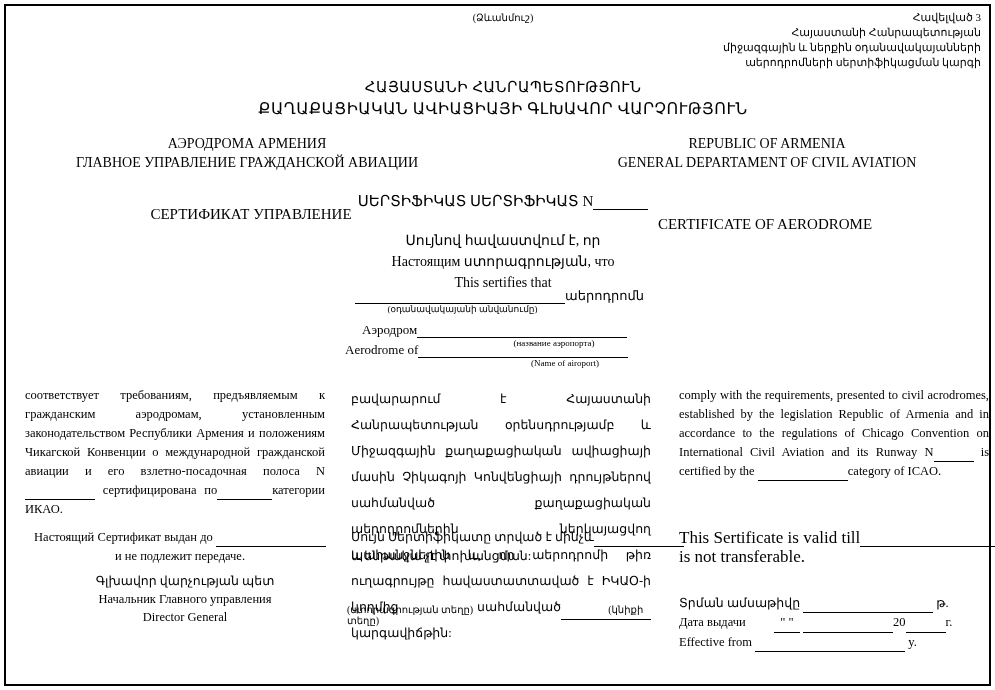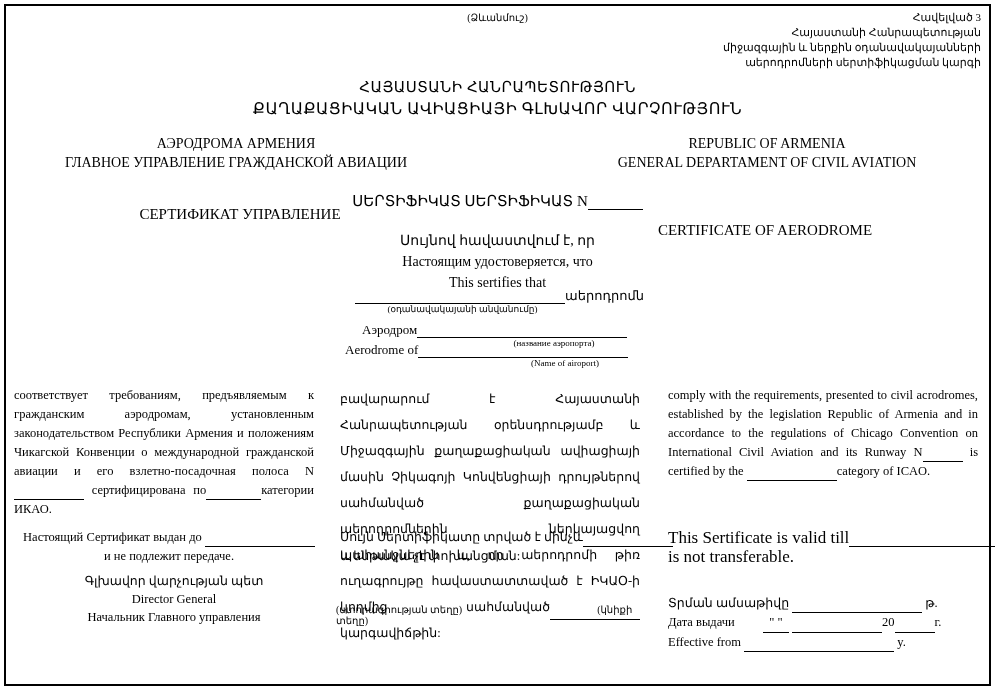--- a/index.html
+++ b/index.html
@@ -21,21 +21,21 @@
   }
   .frame {
     position: absolute;
     left: 4px;
     top: 4px;
     width: 987px;
     height: 682px;
     border: 2px solid #000;
     box-sizing: border-box;
   }
-  .abs { position: absolute; }
+  .abs { position: absolute; padding-left: 11px; }
 
   .hdr-right {
     right: 14px;
     top: 10px;
     width: 290px;
     text-align: right;
     font-size: 11px;
     line-height: 15px;
   }
   .top-center-note {
@@ -81,21 +81,21 @@
   }
   .cert-ru {
     left: 40px;
     top: 206px;
     width: 400px;
     text-align: center;
     font-size: 15px;
   }
   .cert-en {
     right: 30px;
-    top: 222px;
+    top: 216px;
     width: 400px;
     text-align: center;
     font-size: 15px;
   }
 
   .attest {
     left: 0; right: 0;
     top: 230px;
     text-align: center;
     line-height: 21px;
@@ -219,21 +219,21 @@
   </div>
 
   <div class="abs cert-hy">
     <span>ՍԵՐՏԻՖԻԿԱՏ  ՍԵՐՏԻՖԻԿԱՏ N</span><span class="inline-line lw55"></span>
   </div>
   <div class="abs cert-ru">СЕРТИФИКАТ УПРАВЛЕНИЕ</div>
   <div class="abs cert-en">CERTIFICATE OF AERODROME</div>
 
   <div class="abs attest">
     <div>Սույնով հավաստվում է, որ</div>
-    <div>Настоящим удостоверяется, что</div>
+    <div>Настоящим ստորագրության, что</div>
     <div>This sertifies that</div>
   </div>
 
   <div class="fill-row" style="left:355px; top:288px; width:320px;">
     <div style="white-space:nowrap;">
       <span class="inline-line lw210"></span><span>աերոդրոմն</span>
     </div>
     <div class="caption" style="width:215px;">(օդանավակայանի անվանումը)</div>
   </div>
 
@@ -284,22 +284,22 @@
 
   <div class="abs valid-right">
     <div style="white-space:nowrap;">
       <span>This Sertificate is valid till</span><span class="inline-line lw150"></span><span>and</span>
     </div>
     <div>is not transferable.</div>
   </div>
 
   <div class="abs sign-left">
     <div>Գլխավոր վարչության պետ</div>
+    <div>Начальник Главного управления</div>
     <div>Director General</div>
-    <div>Начальник Главного управления</div>
   </div>
 
   <div class="abs sign-mid">
     <span>(ստորագրության տեղը)</span>
     <span style="display:inline-block; width:130px;"></span>
     <span>(կնիքի տեղը)</span>
   </div>
 
   <div class="abs sign-right">
     <div style="white-space:nowrap;">

